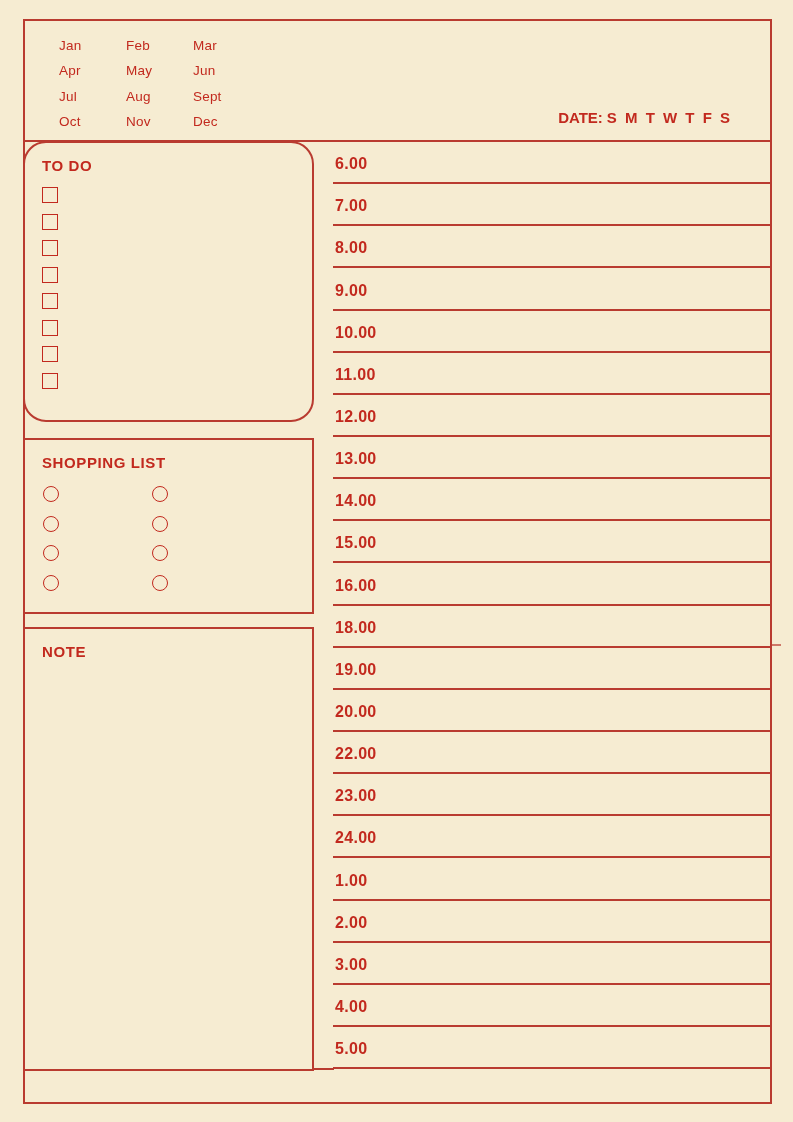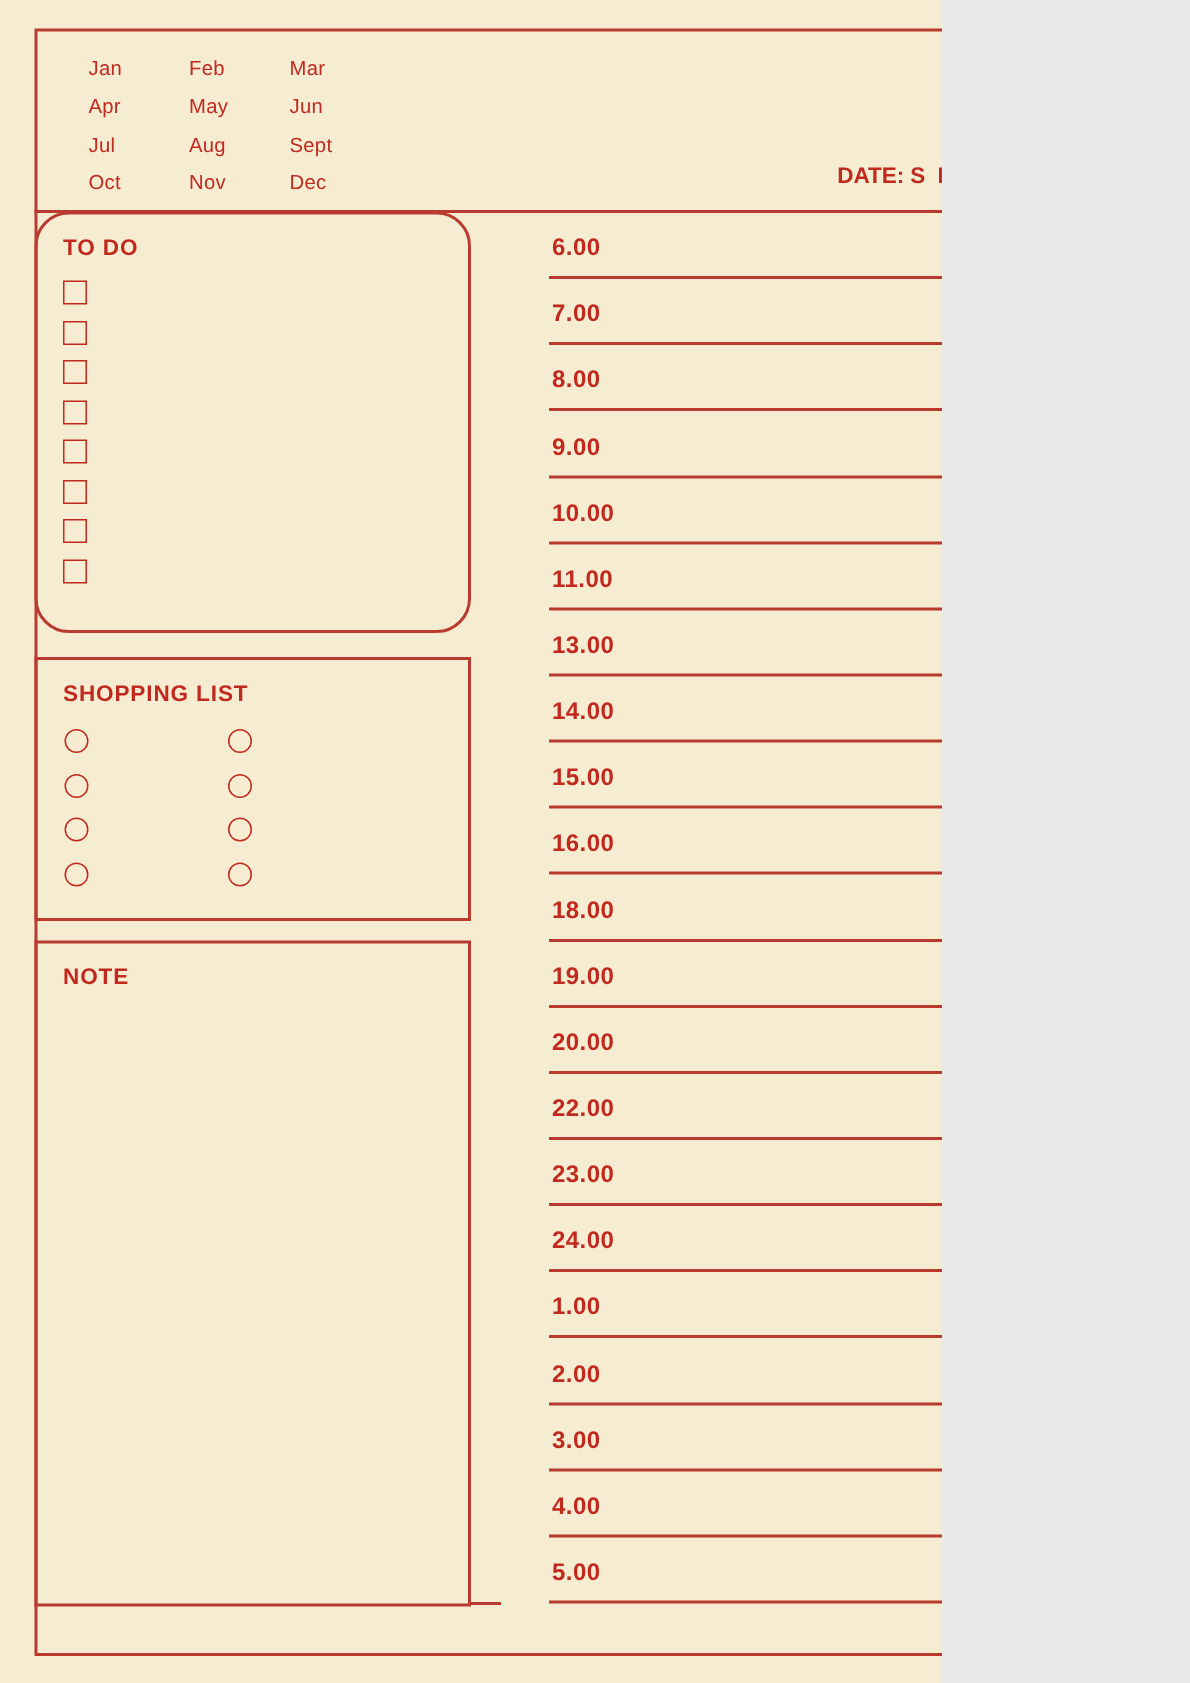--- a/index.html
+++ b/index.html
@@ -2,21 +2,21 @@
 <html><head>
 <meta charset="utf-8">
 <style>
   :root{
     --bg:#f6ecd2;
     --red:#c2291e;
     --line:#b93b30;
   }
   *{margin:0;padding:0;box-sizing:border-box;}
   body{background:#e9e9e9;font-family:"Liberation Sans",sans-serif;}
-  .page{position:relative;width:628px;height:1122px;background:var(--bg);overflow:hidden;}
+  .page{position:relative;width:793px;height:1122px;background:var(--bg);overflow:hidden;}
 
   
   .frame{position:absolute;left:23px;top:19px;width:749px;height:1085px;border:2px solid var(--line);}
   .header-divider{position:absolute;left:23px;top:140px;width:749px;height:2px;background:var(--line);}
 
   
   .months{position:absolute;left:59px;top:33px;display:grid;grid-template-columns:67px 67px 67px;grid-auto-rows:25.3px;align-items:center;}
   .month{color:var(--red);font-size:13.5px;letter-spacing:.2px;}
 
   
@@ -35,21 +35,21 @@
   .box-title{margin:14px 0 0 17px;font-size:15px;font-weight:bold;color:var(--red);letter-spacing:.6px;}
 
   .checkbox-col{margin:13px 0 0 17px;display:flex;flex-direction:column;gap:10.5px;}
   .checkbox{width:16px;height:16px;border:1.5px solid var(--red);background:transparent;}
 
   .circles{margin:15px 0 0 18px;display:grid;grid-template-columns:109px 109px;grid-auto-rows:29.7px;grid-auto-flow:row;}
   .circle{width:16px;height:16px;border:1.5px solid var(--red);border-radius:50%;background:transparent;}
 
   
   .schedule{position:absolute;left:333px;top:142px;width:438px;height:927px;display:flex;flex-direction:column;}
-  .hour-row{flex:1;position:relative;border-bottom:2px solid var(--line);margin-left:33px;}
+  .hour-row{flex:1;position:relative;border-bottom:2px solid var(--line);}
   .hour-label{position:absolute;left:2px;bottom:9px;font-size:16px;font-weight:bold;color:var(--red);letter-spacing:.3px;}
 
   
   .strip-connector{position:absolute;left:312px;top:1068px;width:22px;height:2px;background:var(--line);}
   .line-overhang{position:absolute;left:770px;top:644px;width:11px;height:2px;background:var(--line);opacity:.65;}
 </style>
 </head>
 <body>
 
 <div class="page">
@@ -122,20 +122,23 @@
       <div class="hour-row">
         <span class="hour-label">9.00</span>
       </div>
       <div class="hour-row">
         <span class="hour-label">10.00</span>
       </div>
       <div class="hour-row">
         <span class="hour-label">11.00</span>
       </div>
       <div class="hour-row">
+        <span class="hour-label">12.00</span>
+      </div>
+      <div class="hour-row">
         <span class="hour-label">13.00</span>
       </div>
       <div class="hour-row">
         <span class="hour-label">14.00</span>
       </div>
       <div class="hour-row">
         <span class="hour-label">15.00</span>
       </div>
       <div class="hour-row">
         <span class="hour-label">16.00</span>

